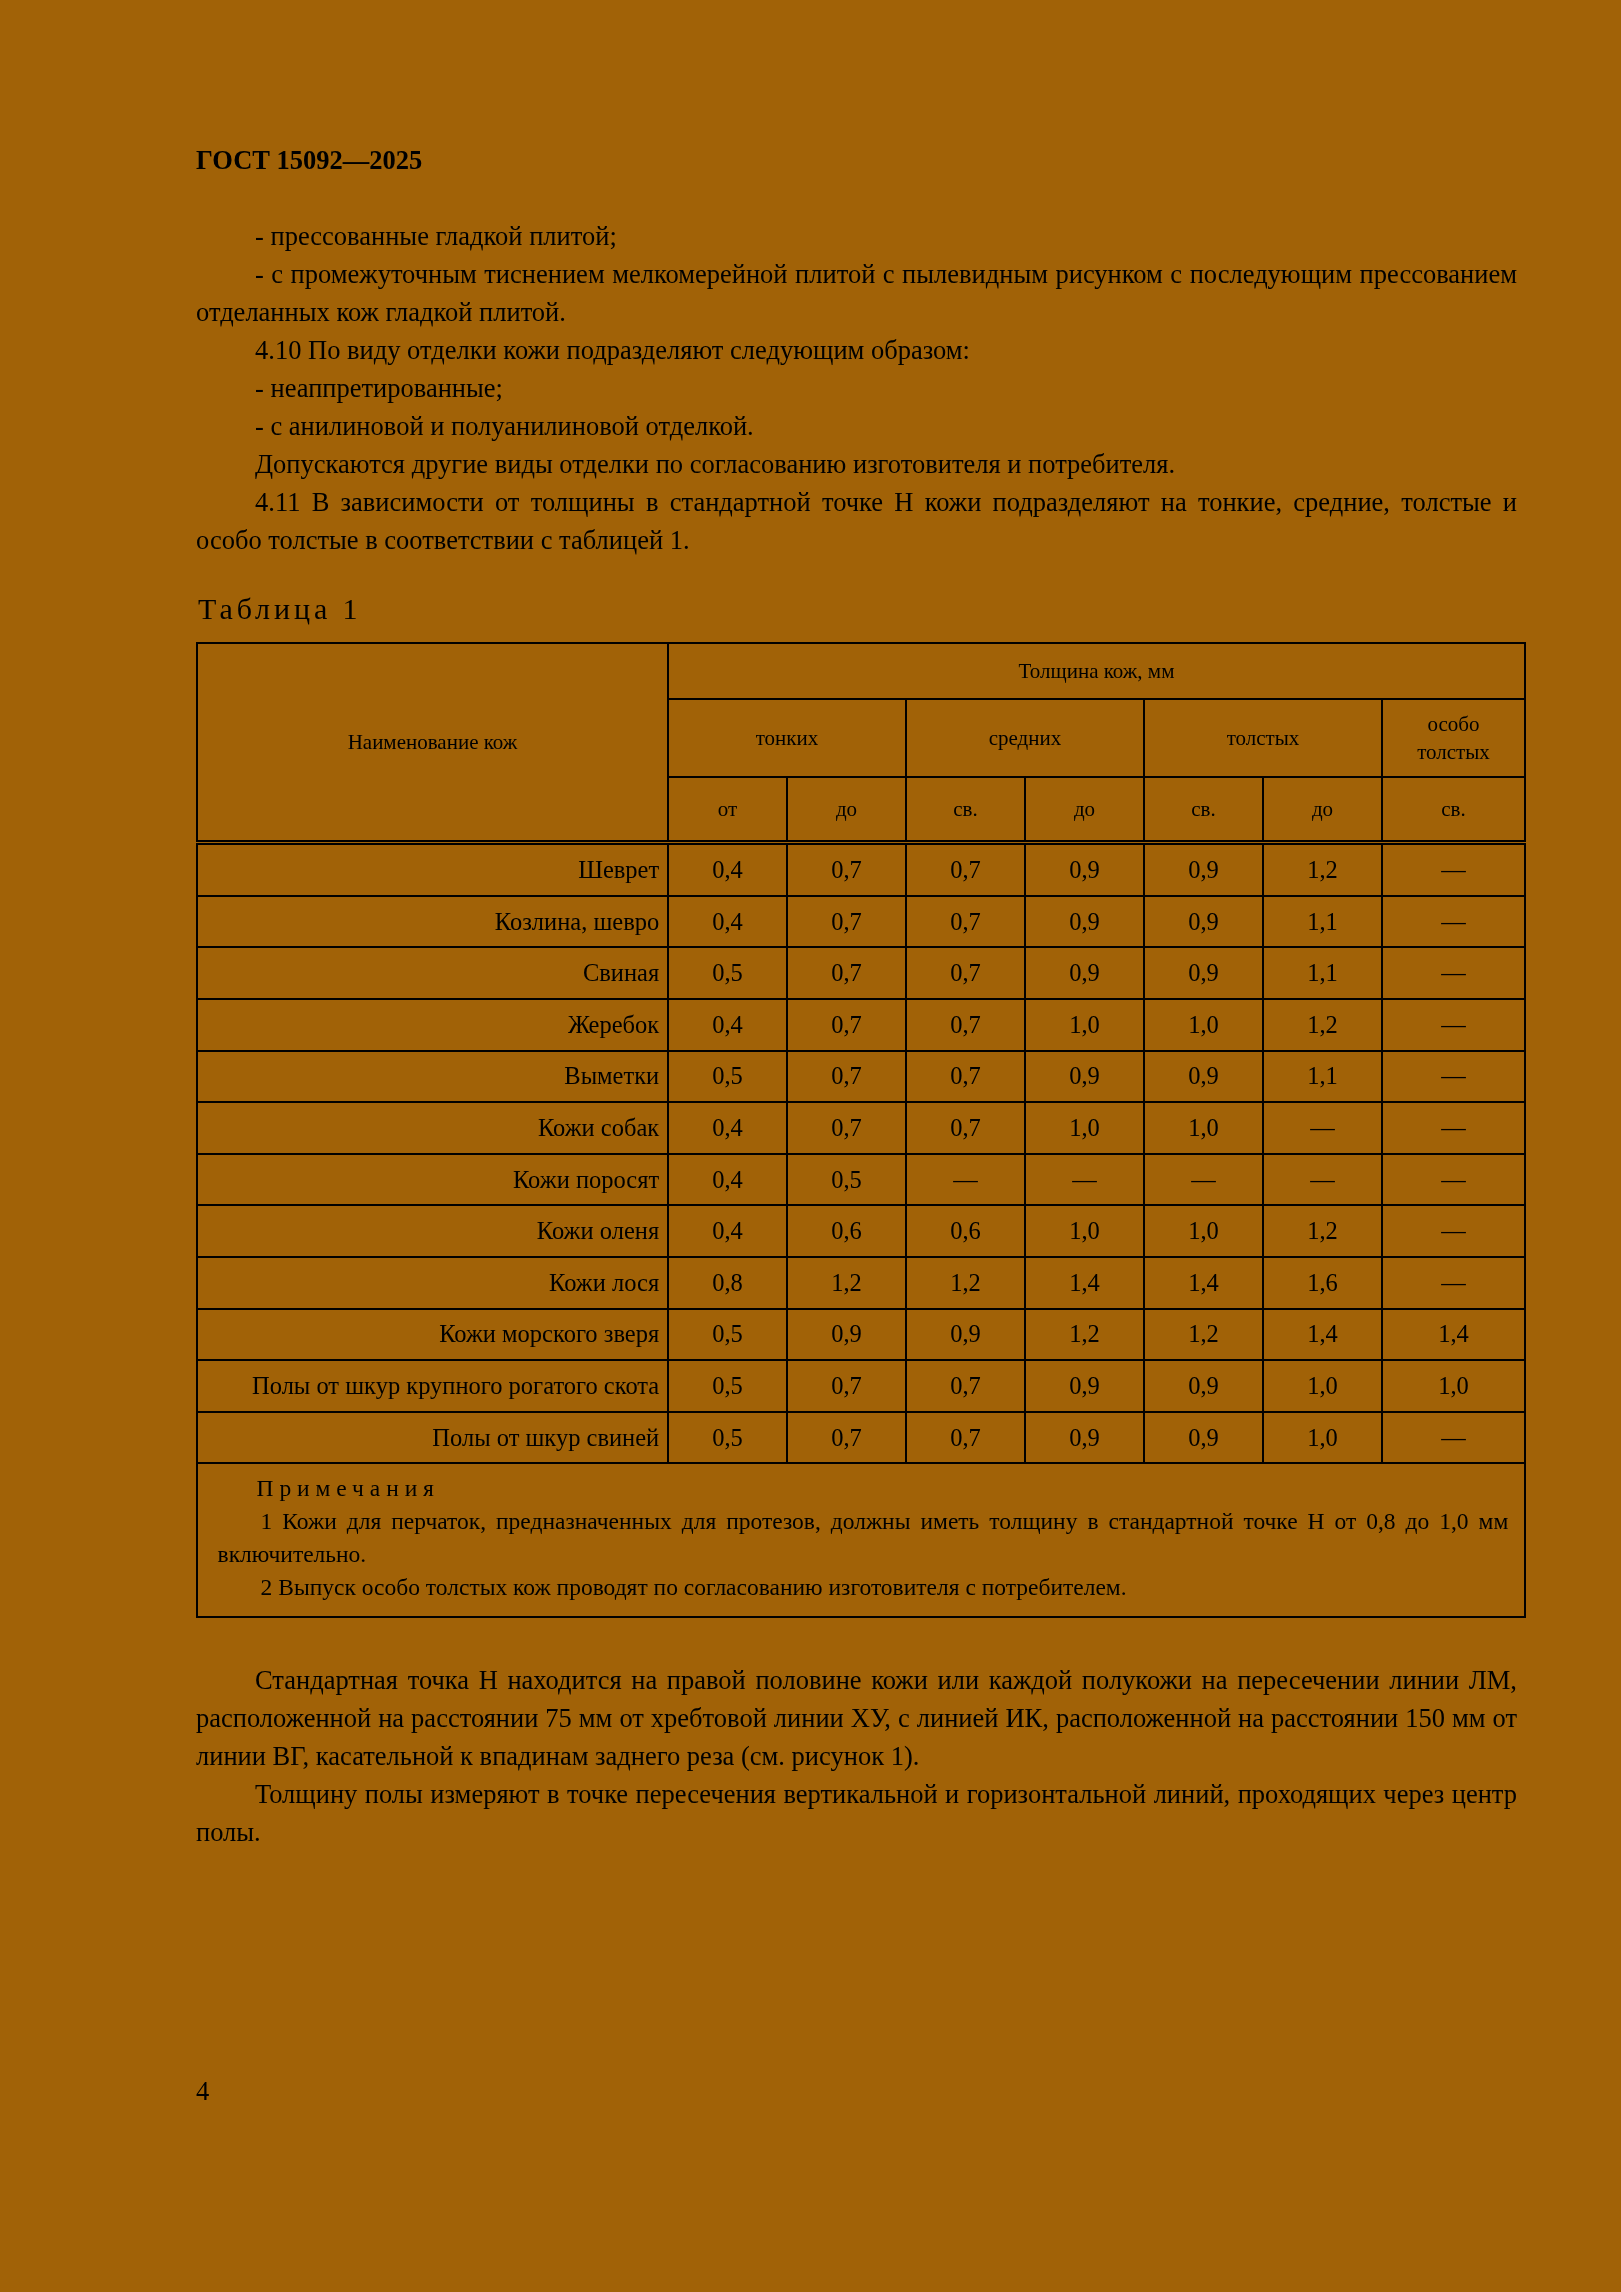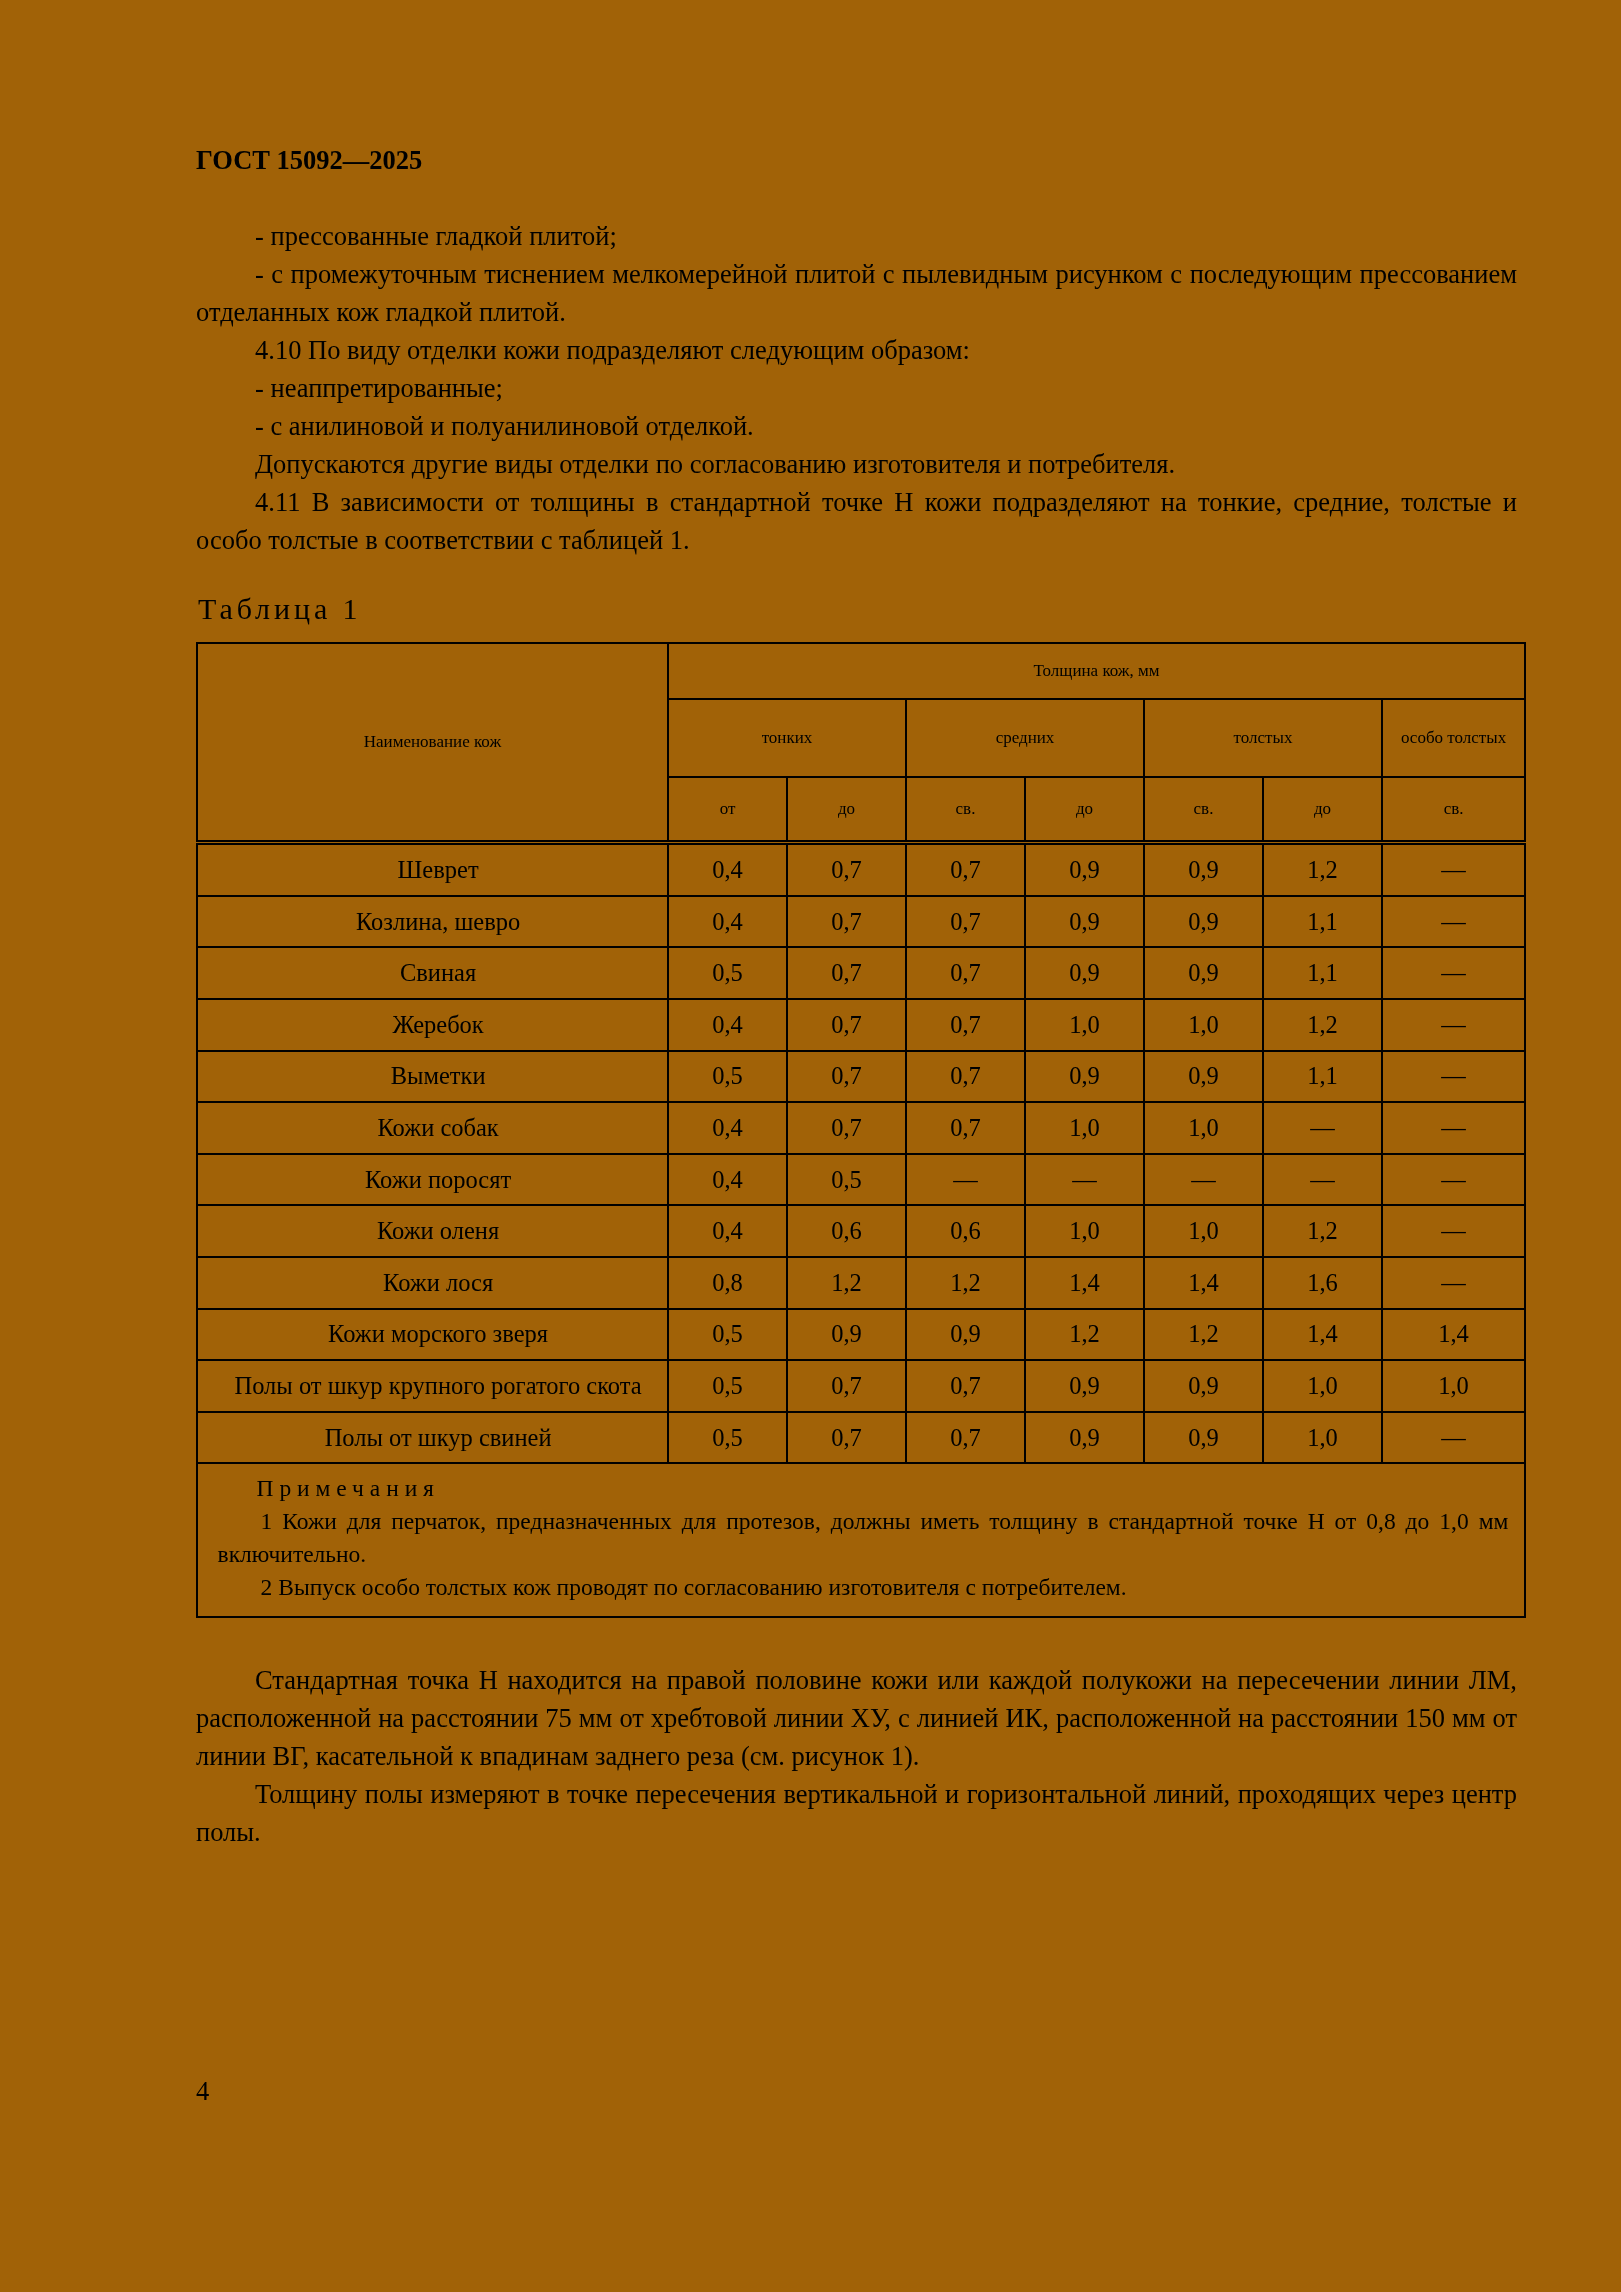--- a/index.html
+++ b/index.html
@@ -25,27 +25,27 @@
     font-size:30px; letter-spacing:3.9px; margin:33px 0 15.7px 2px;
   }
   table.gost {
     width:100%; border-collapse:collapse; table-layout:fixed;
     border:2.9px solid #000;
   }
   .gost th, .gost td {
     border:2px solid #000; font-weight:normal;
     text-align:center; vertical-align:middle;
   }
-  .gost thead th { font-size:17px; line-height:28px; padding:3.9px 5.9px;border-radius:12px; }
+  .gost thead th { font-size:21px; line-height:28px; padding:3.9px 5.9px;border-radius:12px; }
   .gost tr.hdr1 th { height:56px; }
   .gost tr.hdr2 th { height:78px; }
   .gost tr.subhead th { height:66px; }
   .gost .hdr-bottom, .gost tr.subhead th { border-bottom:5.9px double #000; }
   .gost tbody td { font-size:24.5px; padding:10.8px 7.8px; height:50px; }
-  .gost td.name-cell { text-align:center; padding-left:19px; }
+  .gost td.name-cell { text-align:right; padding-left:19px; }
   .gost td.notes-cell {
     text-align:left; font-size:23.5px; line-height:33px;
     padding:7.8px 15.7px 11.8px 19.6px; height:auto;
   }
   .notes-title { letter-spacing:5.9px; margin-left:39px; }
   .note { text-indent:43px; text-align:justify; }
   .after-table { margin-top:43px; }
   .page-number {
     position:absolute; left:196px; top:2076px; font-size:26.5px;
   }

